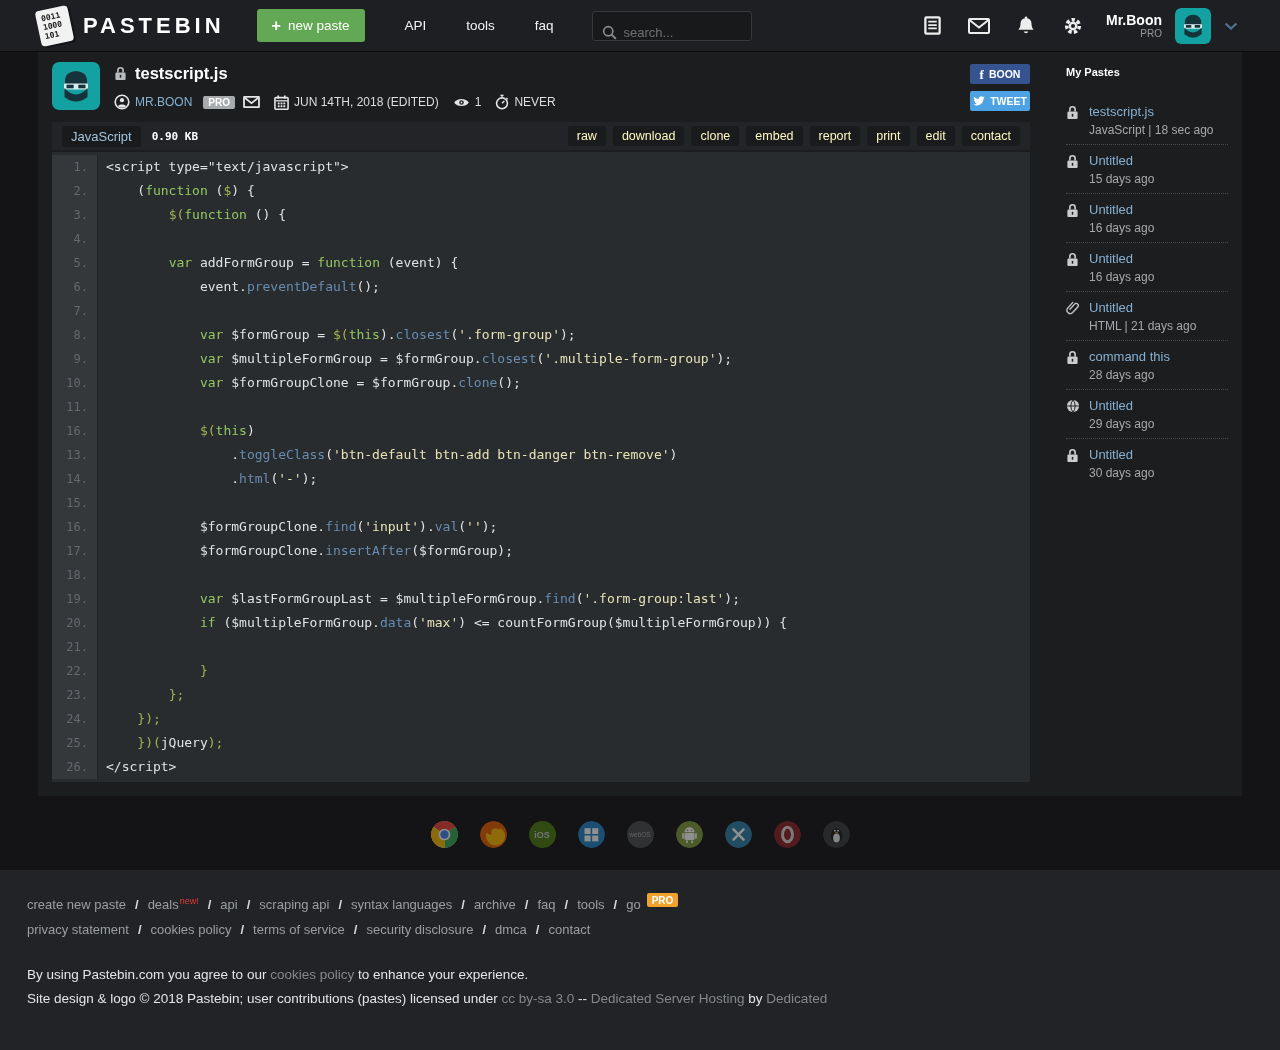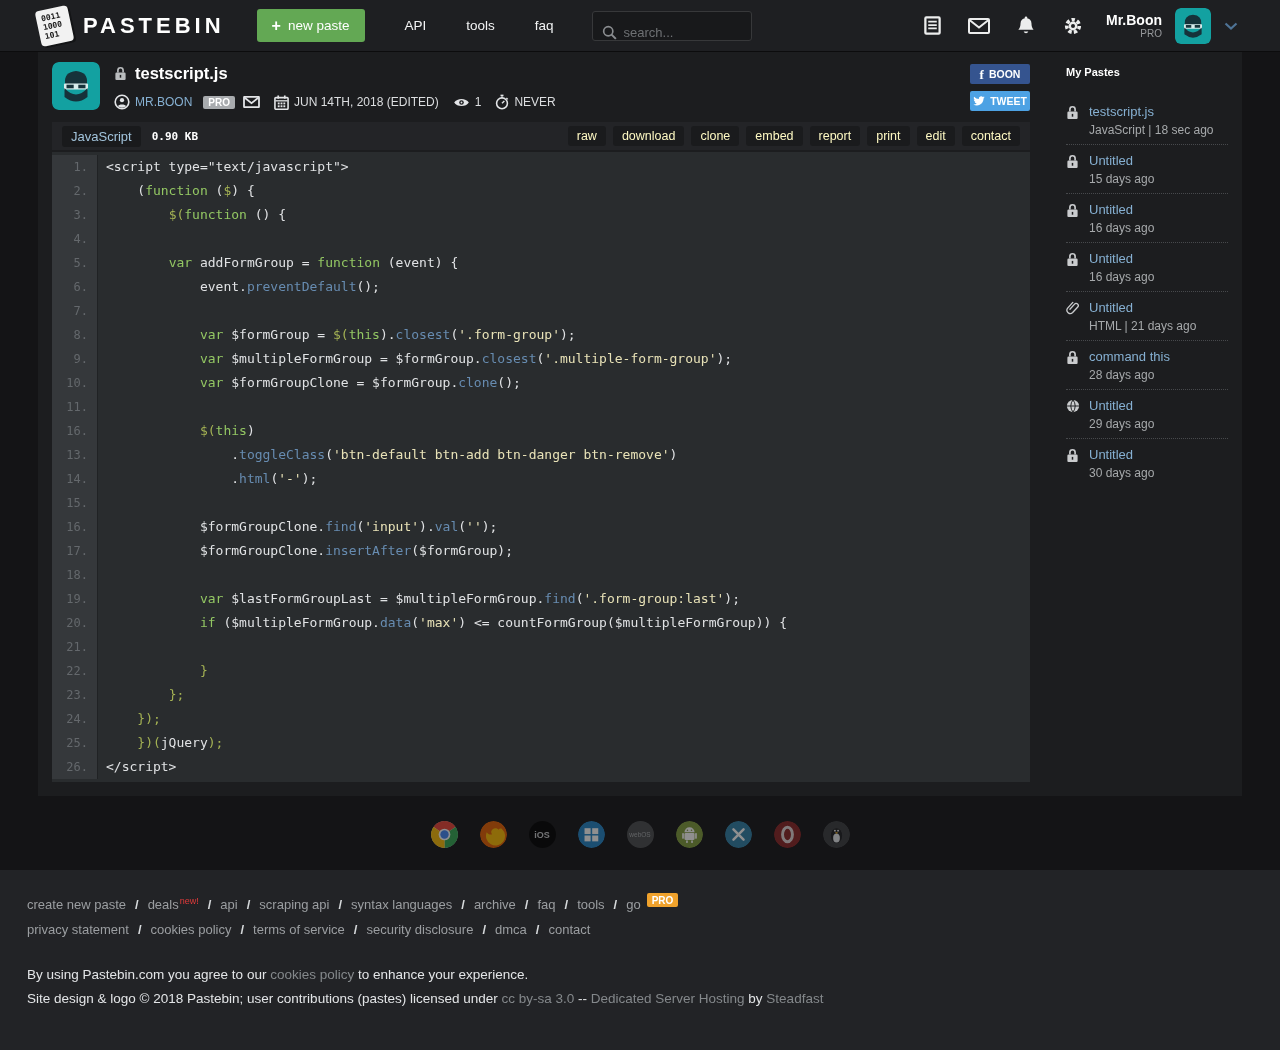--- a/index.html
+++ b/index.html
@@ -129,21 +129,21 @@
   .si-sub { color:#a6a9ab; font-size:12px; margin-top:4px; }
 
   
   .platform-row { display:flex; justify-content:center; gap:22px; margin-top:25px; }
   .pi {
     width:27px; height:27px; border-radius:50%; opacity:.52;
     display:flex; align-items:center; justify-content:center; overflow:hidden; cursor:pointer;
   }
   .pi svg { display:block; }
   .pi-label { font-size:9px; color:#c8cacc; font-weight:bold; }
-  .pi-ios { background:#000000; }
+  .pi-ios { background:#4d7c0f; }
   .pi-webos { background:#4b4d4f; }
   .pi-webos .pi-label { font-size:6.5px; font-weight:normal; color:#a6a9ab; }
 
   
   footer { flex:1; margin-top:22px; background:#222326; padding:26px 0 0 27px; }
   .flinks { display:flex; align-items:center; font-size:13px; flex-wrap:wrap; }
   .flinks + .flinks { margin-top:10px; }
   .flinks a { color:#9b9ea1; text-decoration:none; cursor:pointer; }
   .flinks .sep { color:#d7dadc; font-weight:bold; margin:0 9px; }
   .flinks sup { color:#e03a3a; font-size:9px; font-weight:normal; margin-left:1px; }
@@ -653,14 +653,14 @@
       <span class="sep">/</span>
       <a>terms of service</a>
       <span class="sep">/</span>
       <a>security disclosure</a>
       <span class="sep">/</span>
       <a>dmca</a>
       <span class="sep">/</span>
       <a>contact</a>
     </div>
   <p class="legal"><span>By using Pastebin.com you agree to our </span><a>cookies policy</a><span> to enhance your experience.</span></p>
-  <p class="legal"><span>Site design &amp; logo © 2018 Pastebin; user contributions (pastes) licensed under </span><a>cc by-sa 3.0</a><span> -- </span><a>Dedicated Server Hosting</a><span> by </span><a>Steadfast</a></p>
+  <p class="legal"><span>Site design &amp; logo © 2018 Pastebin; user contributions (pastes) licensed under </span><a>cc by-sa 3.0</a><span> -- </span><a>Dedicated Server Hosting</a><span> by </span><a>Dedicated</a></p>
 </footer>
 
 </body></html>

